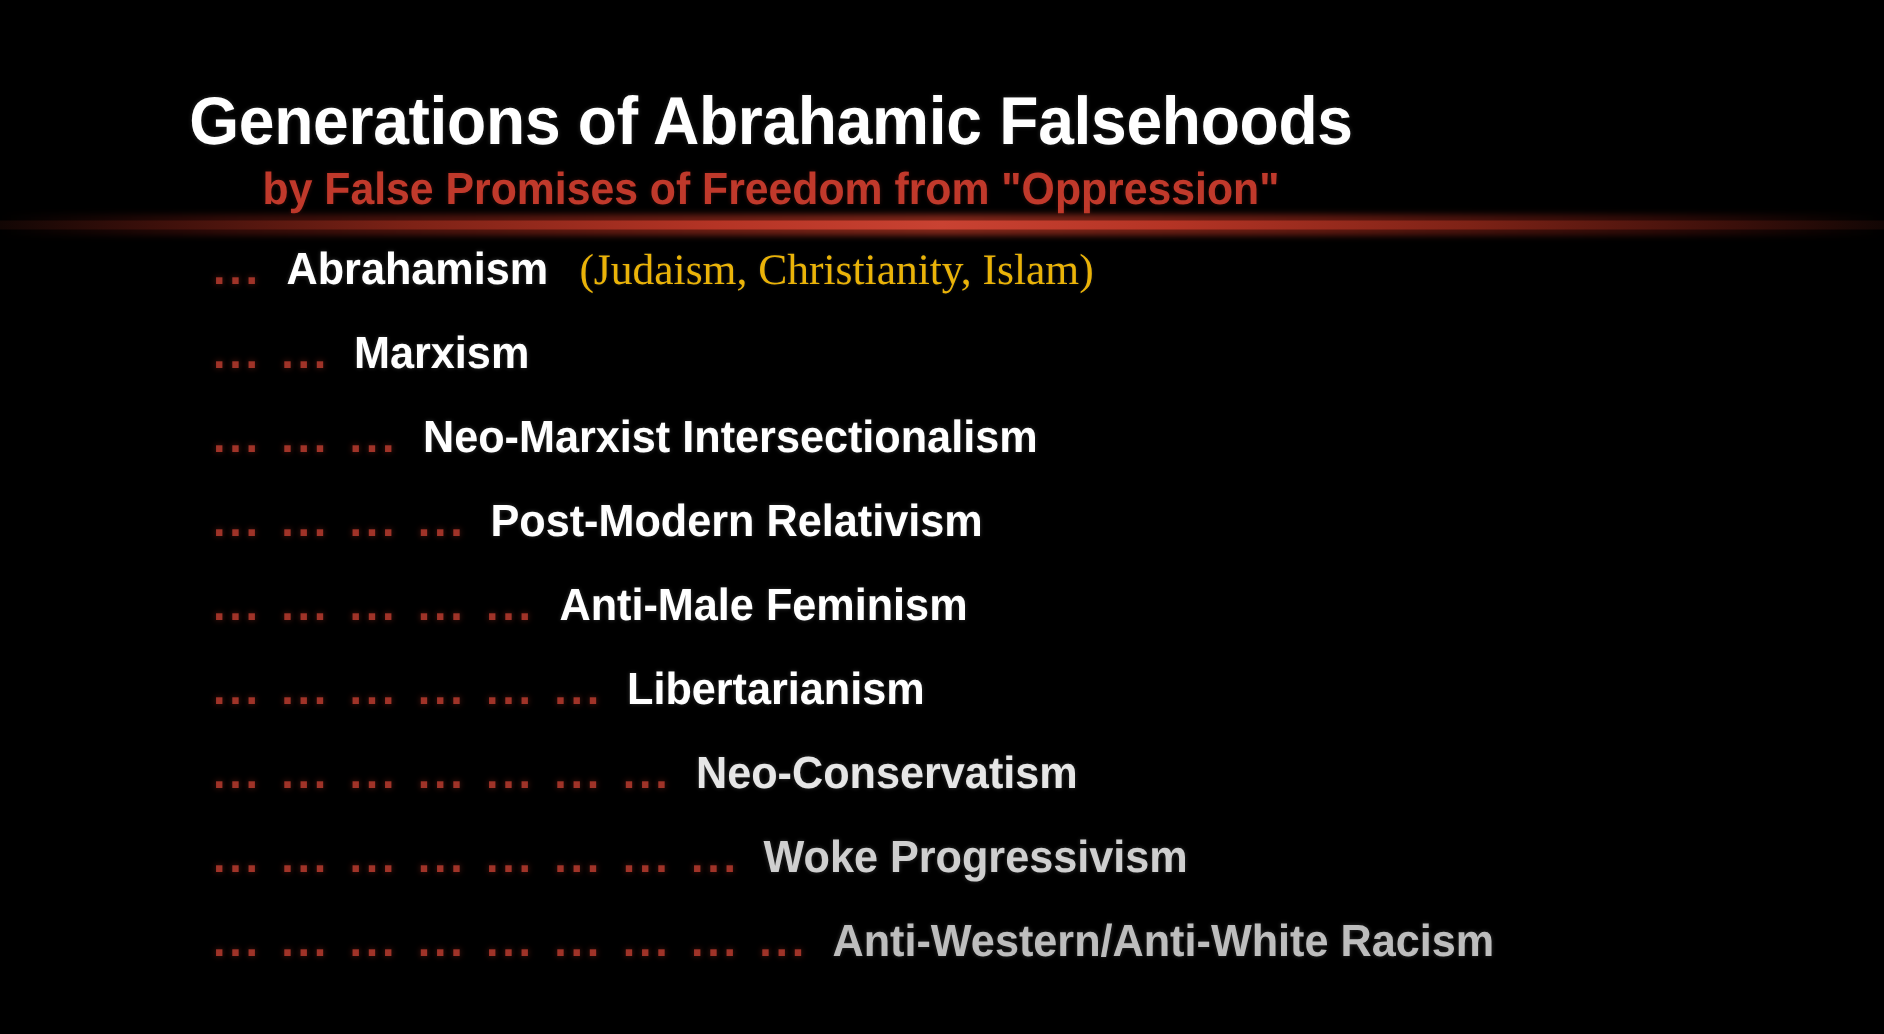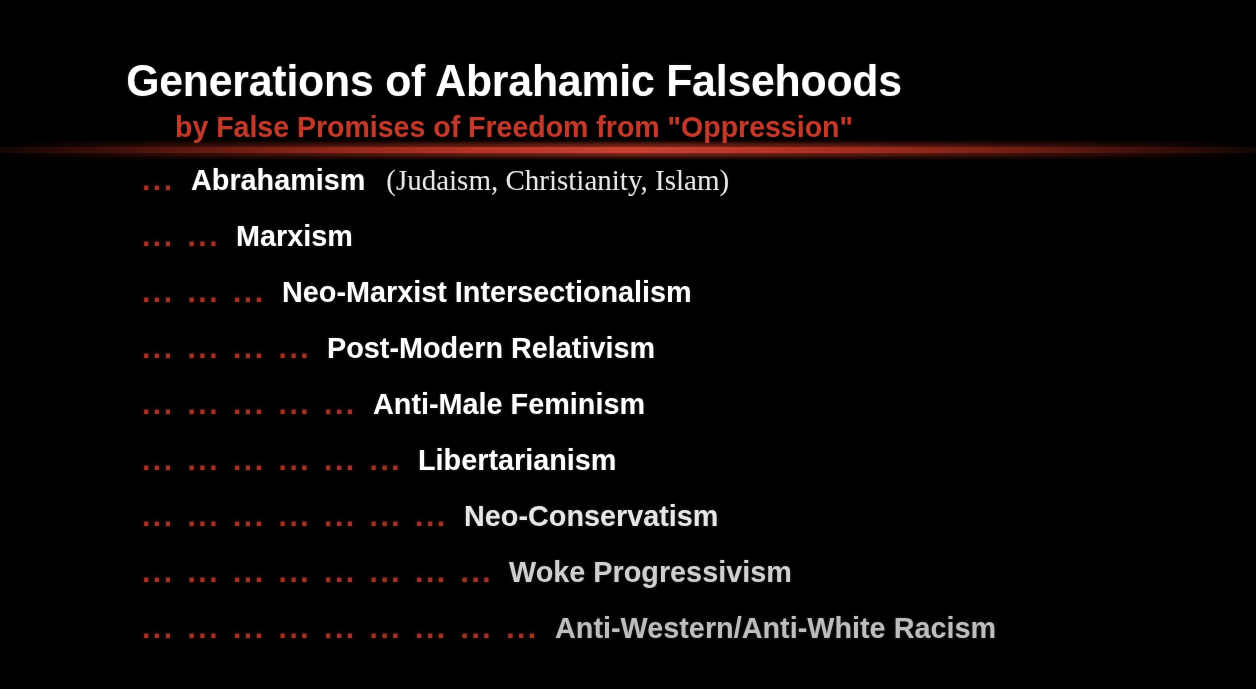--- a/index.html
+++ b/index.html
@@ -155,21 +155,21 @@
   .label.dim2 { color: #cfcfcf; }
   .label.dim3 { color: #bdbdbd; }
 
   .note {
     display: inline-block;
     white-space: nowrap;
     font-family: "Liberation Serif", serif;
     font-weight: normal;
     font-size: 29px;
     line-height: 34px;
-    color: #e5e5e5;
+    color: #eab308;
     margin-left: 14px;
     text-shadow: 0 0 2px rgba(255,255,255,0.12);
   }
 </style>
 </head>
 <body>
 
 <div id="slide">
 
   <div class="header">

